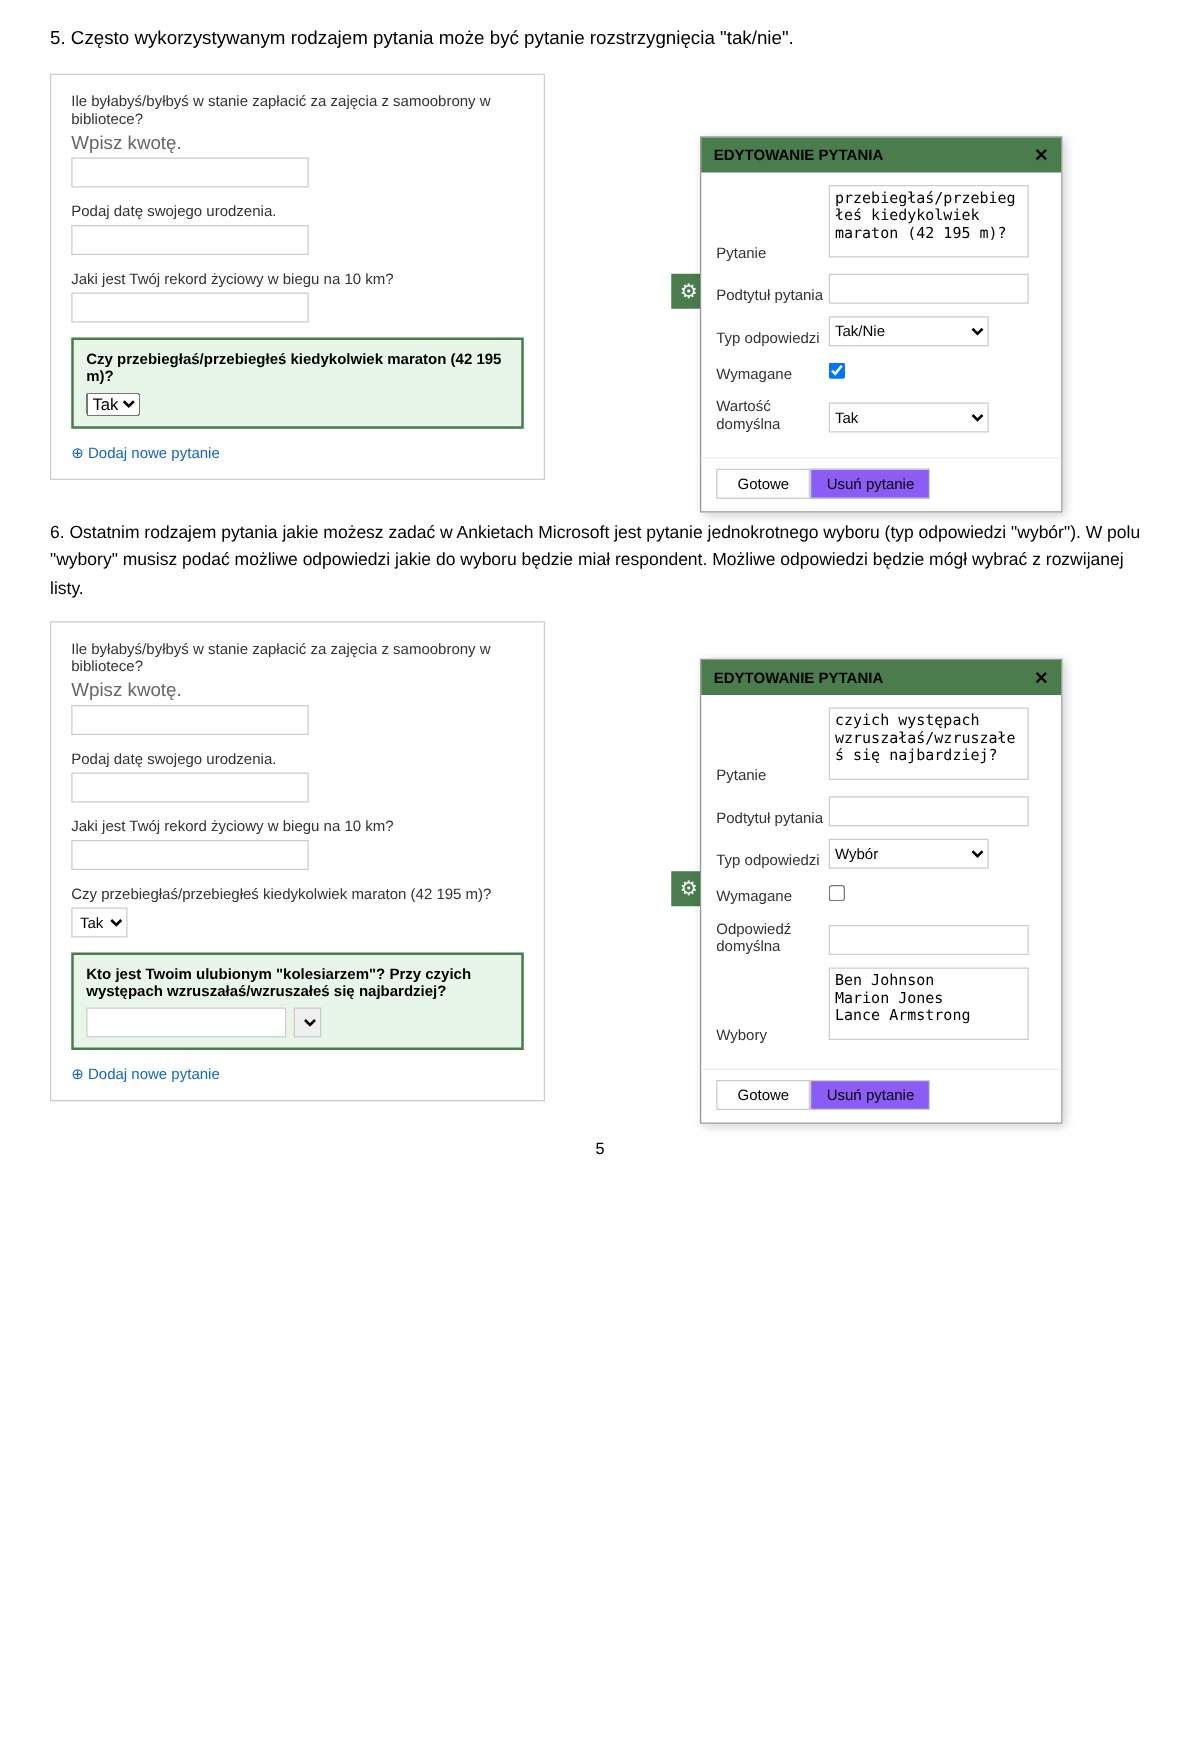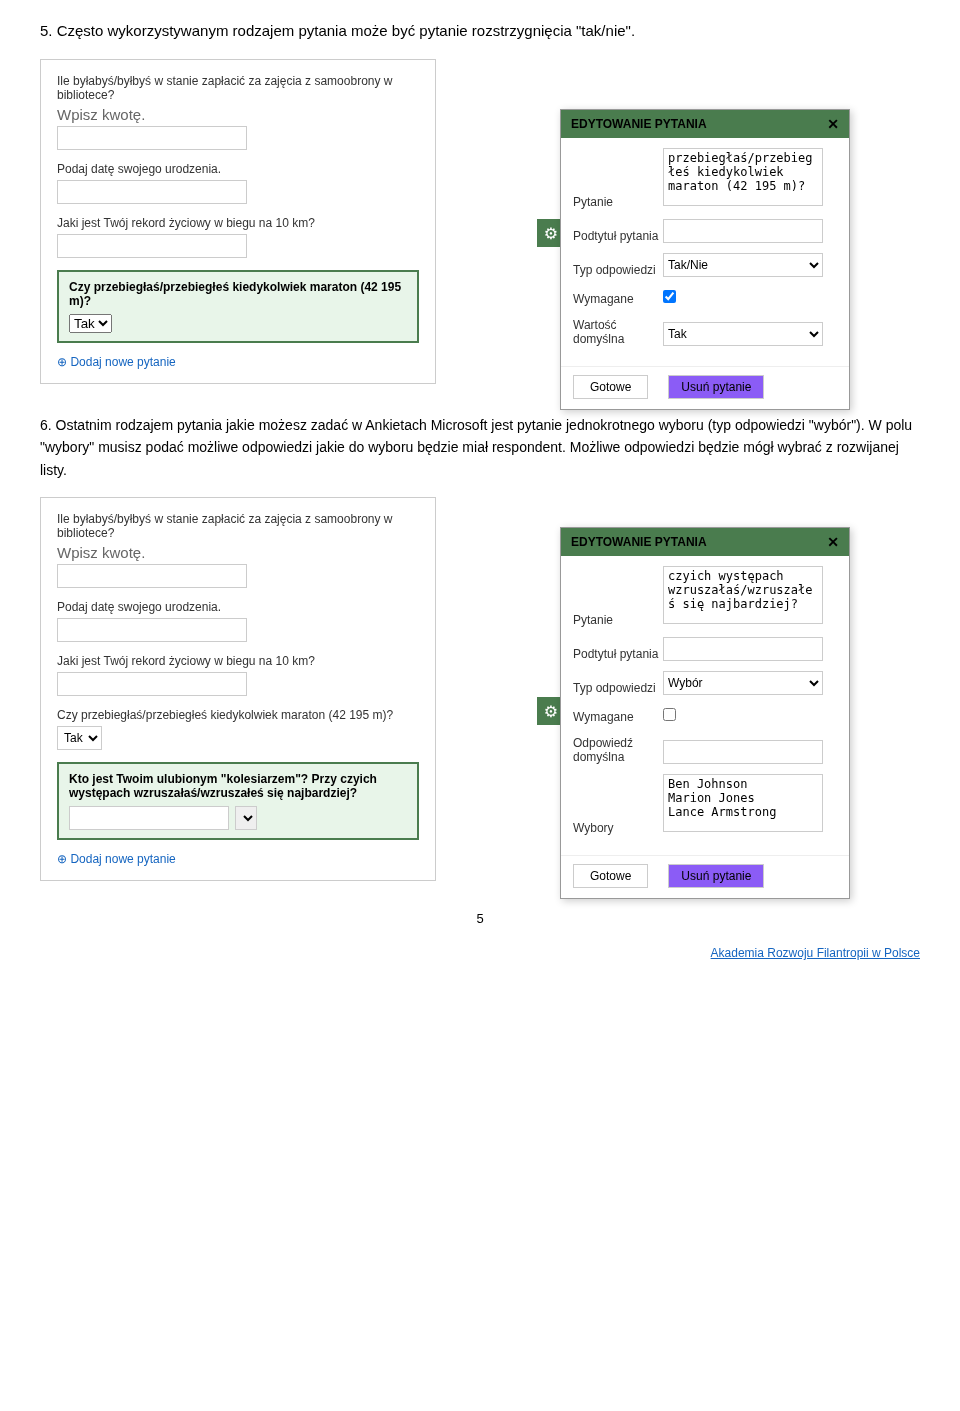--- a/index.html
+++ b/index.html
@@ -143,40 +143,40 @@
       padding: 2px 4px;
     }
     .edit-row input[type="text"] {
       width: 160px;
       height: 24px;
       border: 1px solid #ccc;
       font-size: 12px;
       padding: 2px 4px;
     }
     .edit-row select {
-      width: 160px;
+      width: 128px;
       height: 24px;
       border: 1px solid #ccc;
       font-size: 12px;
       background: #fff;
     }
     .edit-row input[type="checkbox"] {
       margin-top: 3px;
     }
     .edit-choices-text {
       width: 160px;
       height: 58px;
       border: 1px solid #ccc;
       font-size: 12px;
       padding: 4px;
       background: #fff;
     }
     .edit-panel-footer {
       display: flex;
-      gap: 20px;
+      gap: 0;
       padding: 8px 12px 10px;
       border-top: 1px solid #eee;
     }
     .btn-done {
       background: #fff;
       border: 1px solid #ccc;
       padding: 4px 16px;
       font-size: 12px;
       cursor: pointer;
     }
@@ -445,16 +445,13 @@
     <div class="edit-panel-footer">
       <button class="btn-done">Gotowe</button>
       <button class="btn-delete">Usuń pytanie</button>
     </div>
   </div>
 </div>
 
 <div class="page-number">5</div>
 
 <div class="footer">
-  <div>
-    <a href="#">Akademia Rozwoju Filantropii w Polsce</a>
-  </div>
 </div>
 
 </body></html>

